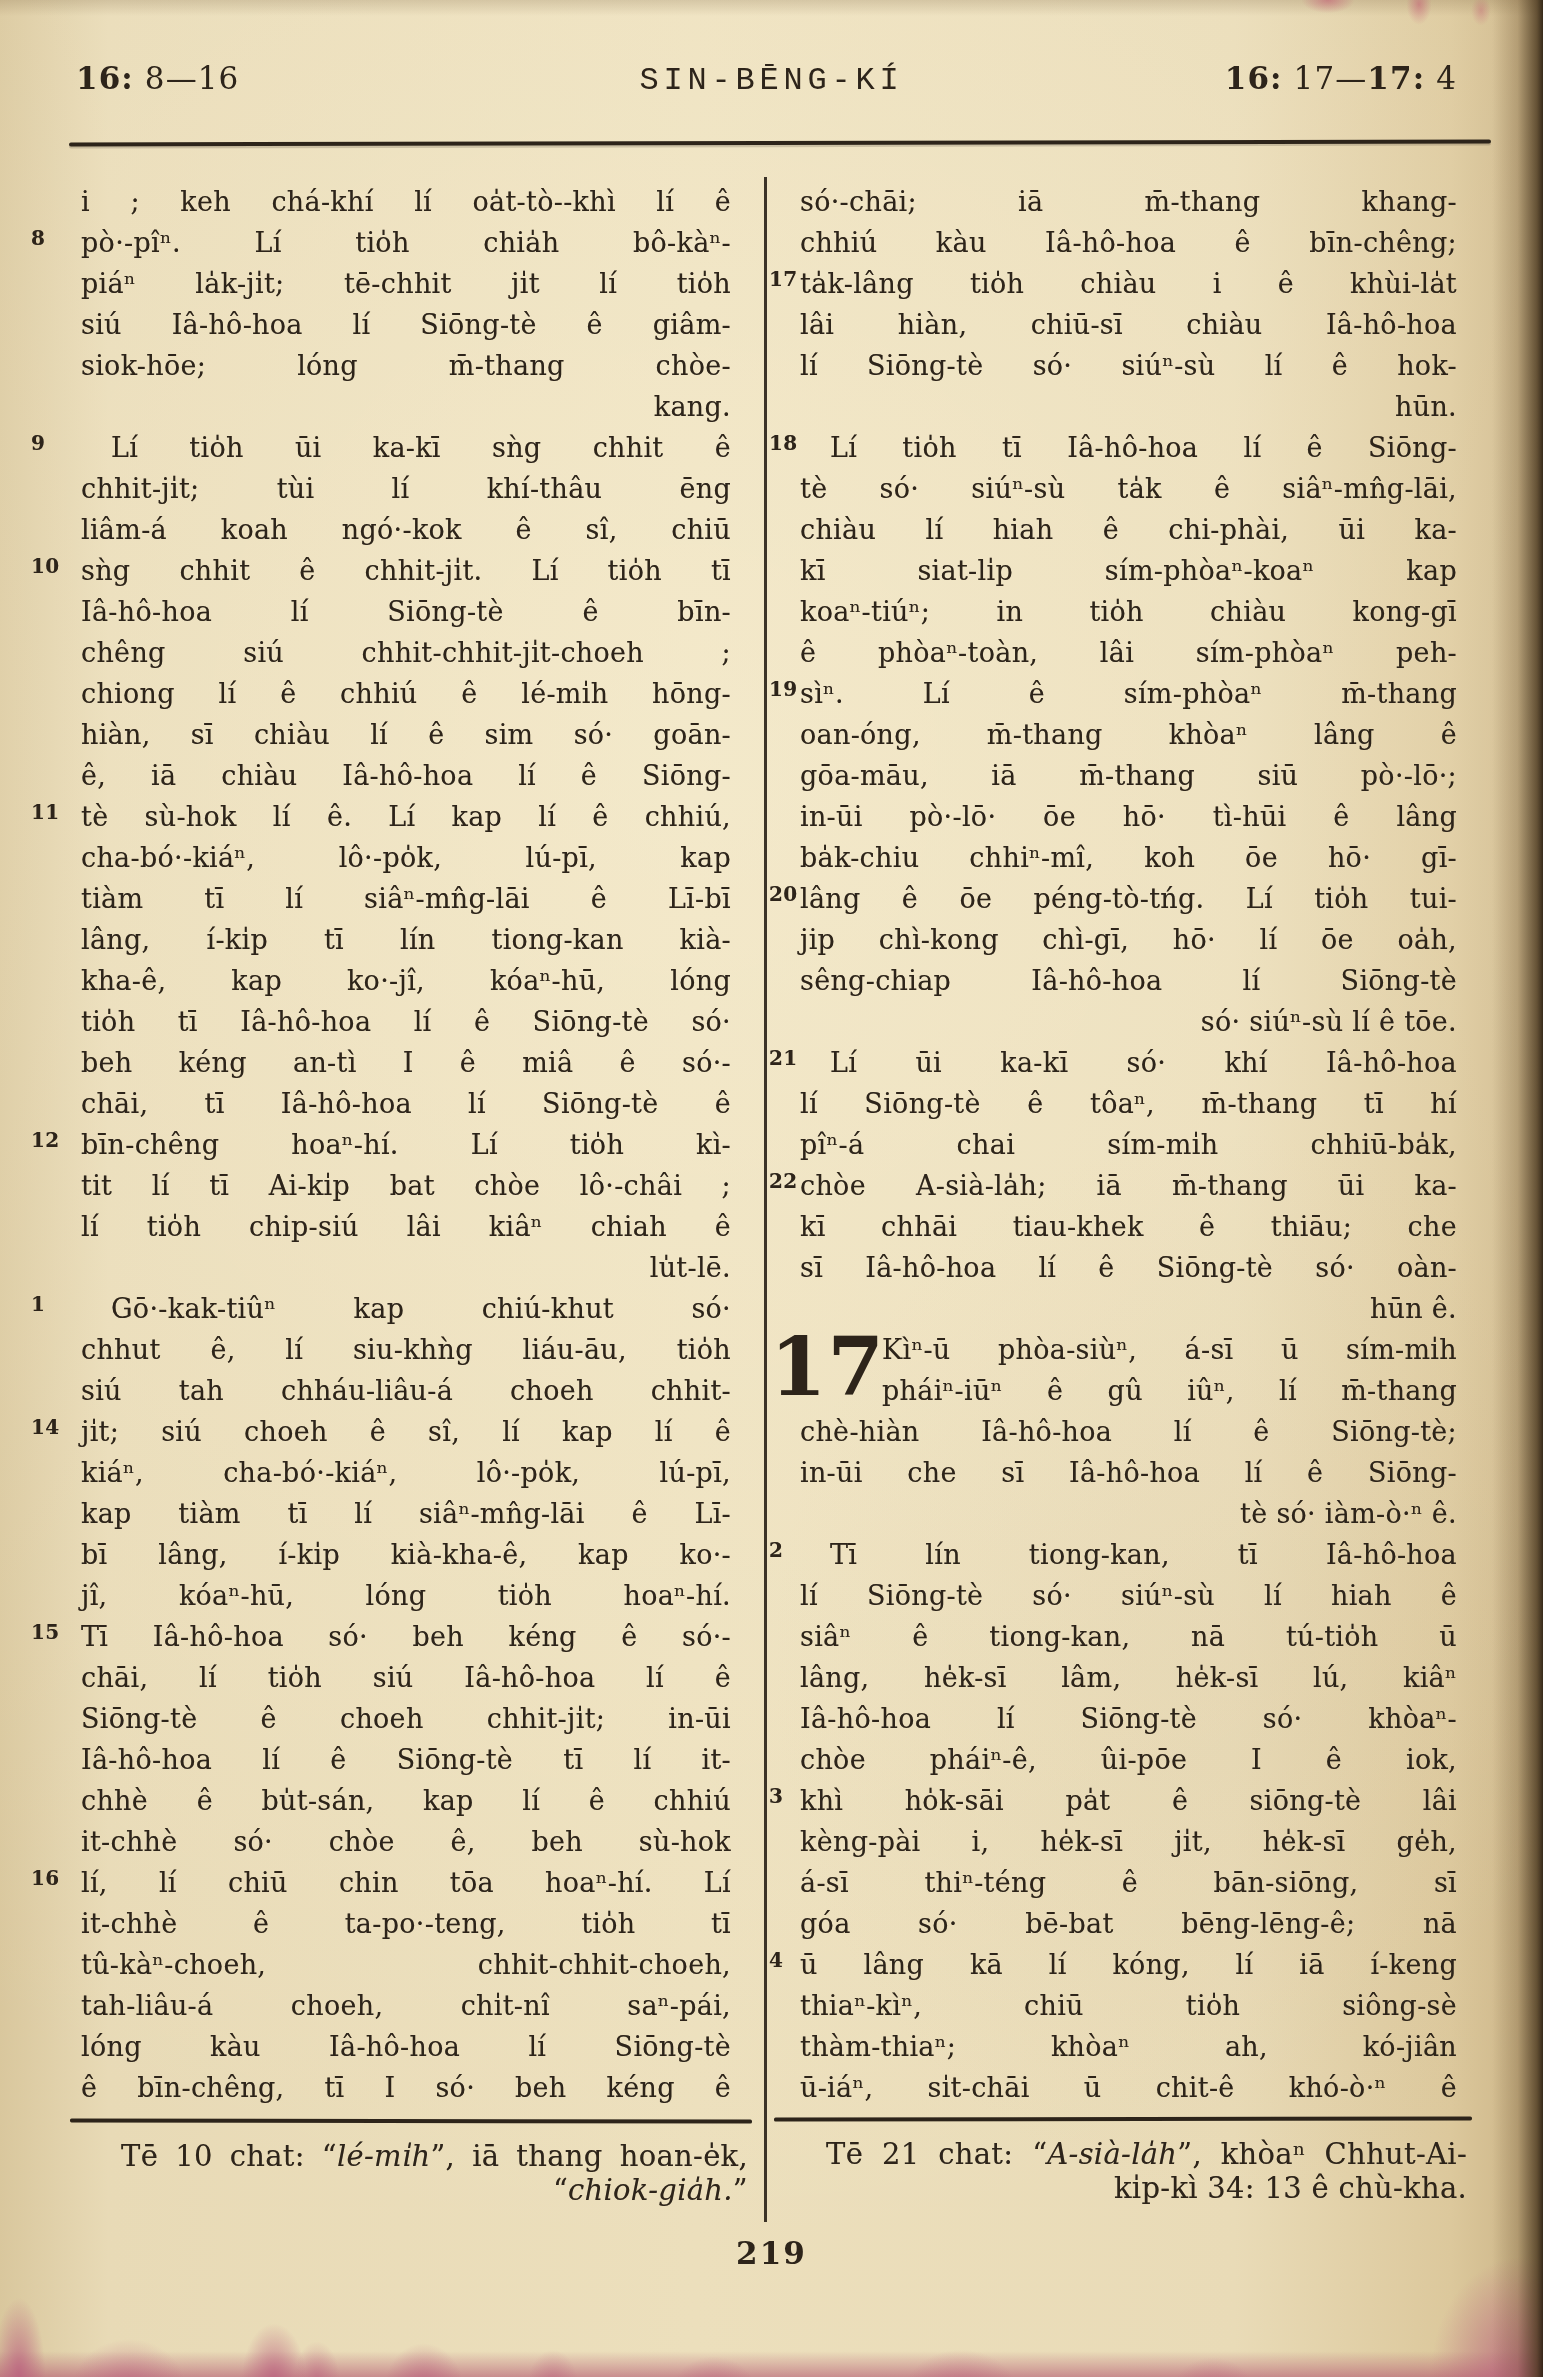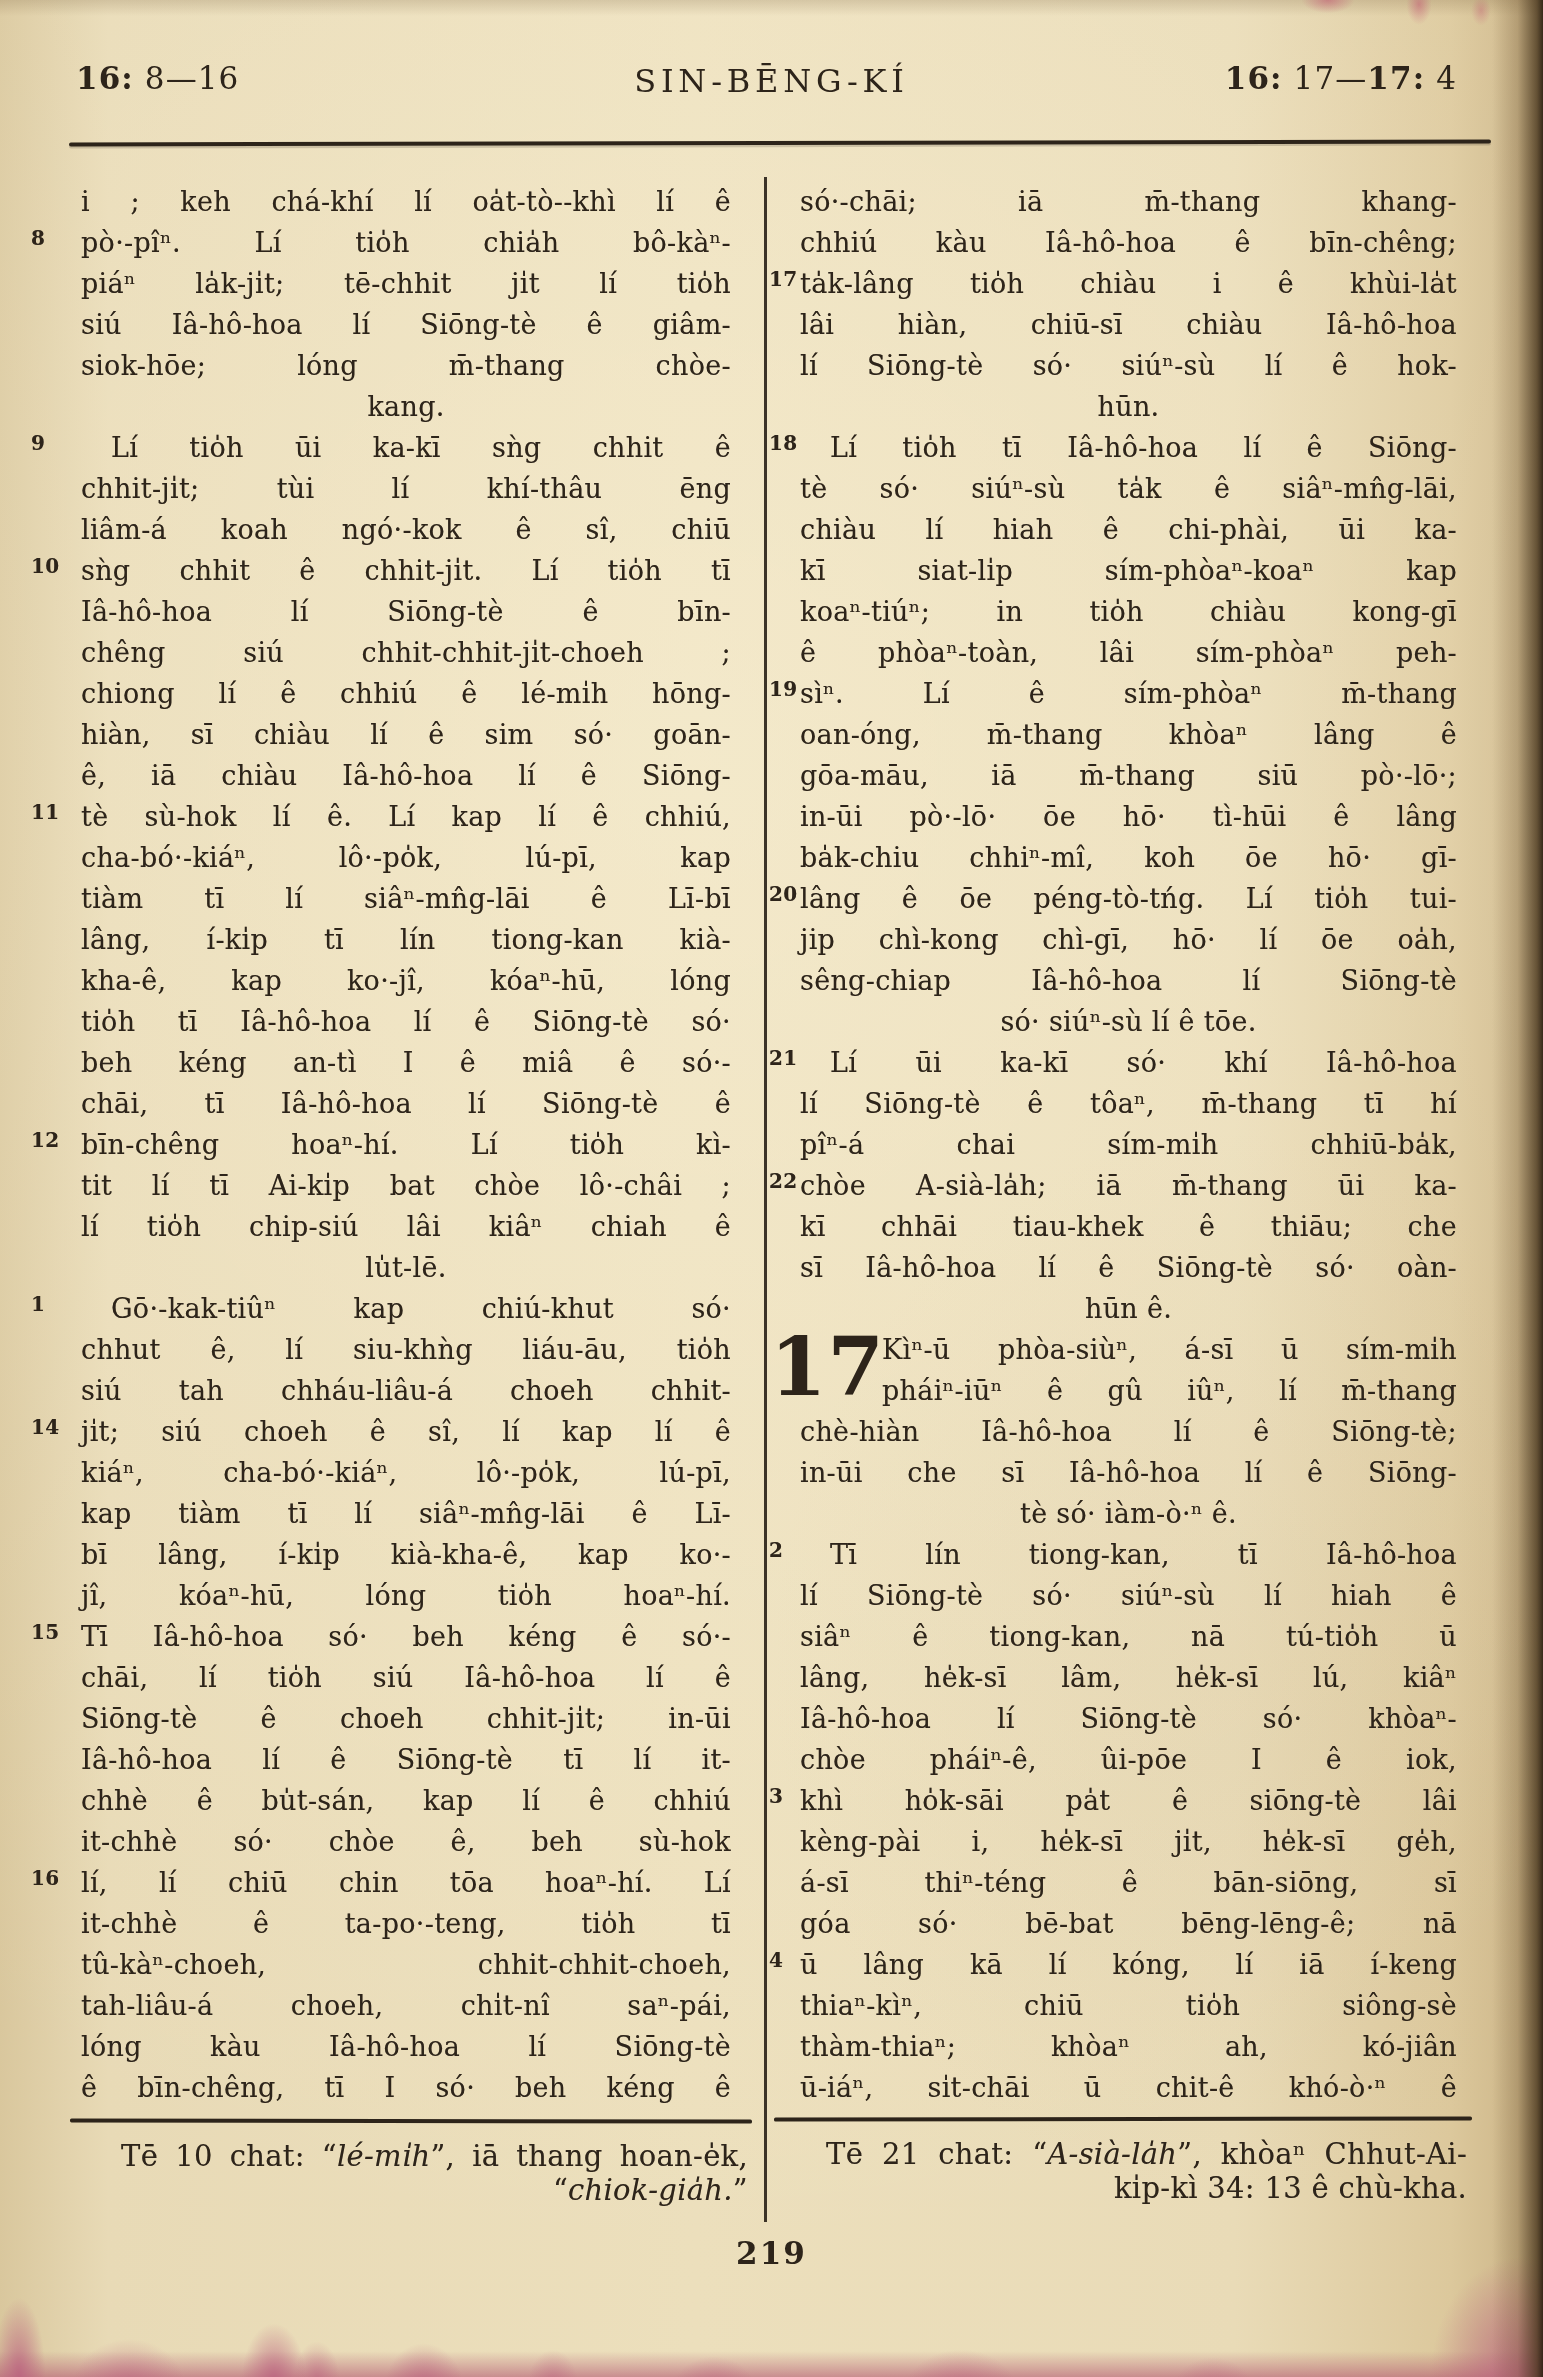--- a/index.html
+++ b/index.html
@@ -37,31 +37,31 @@
       radial-gradient(ellipse 81px 62px at 961px 177px, rgba(187,100,128,0.6), rgba(187,100,128,0) 70%),
       radial-gradient(ellipse 59px 51px at 1213px 177px, rgba(187,100,128,0.5), rgba(187,100,128,0) 70%),
       radial-gradient(ellipse 129px 161px at 1524px 156px, rgba(187,100,128,0.85), rgba(187,100,128,0) 72%),
       linear-gradient(0deg, rgba(178,88,114,0.6), rgba(178,88,114,0) 16%);}
   .header-range{position:absolute;top:60px;font-size:31px;letter-spacing:1.1px;}
   .header-range.left{left:76px;}
   .header-range.right{right:86px;}
   .b{font-weight:bold;}
   .it{font-style:italic;}
   .page-title{position:absolute;left:0;top:62px;width:100%;text-align:center;
-    font-size:32px;letter-spacing:4.8px;font-weight:normal;}
+    font-size:32px;letter-spacing:4.8px;font-weight:normal;font-family:Liberation Mono, monospace;}
   .rule-top{position:absolute;left:69px;top:141px;width:1422px;height:4.3px;background:#2d241a;
     transform:rotate(-0.12deg);border-radius:2.1px;box-shadow:0 2.1px 0 rgba(45,36,26,0.18);}
   .divider{position:absolute;left:764px;top:177px;width:3.2px;height:2045px;background:#2d241a;opacity:0.92;}
   .col{position:absolute;top:181px;}
   .col-left{left:81px;width:650px;}
   .col-right{left:800px;width:657px;}
   .line{position:relative;height:41px;line-height:41px;font-size:27px;letter-spacing:0.3px;
     text-shadow:0 0 0.5px rgba(45,36,26,0.35);}
   .line.j{text-align:justify;text-align-last:justify;}
-  .line.l{text-align:center;}
+  .line.l{text-align:right;}
   .line.ind{text-indent:30px;}
   .line.wrap{padding-left:82px;}
   .vnum{position:absolute;top:-3.8px;font-size:20px;font-weight:bold;line-height:41px;text-indent:0;}
   .col-left .vnum{left:-50px;}
   .col-right .vnum{left:-31px;}
   .chnum{position:absolute;left:-30px;top:-2.1px;font-size:81px;line-height:79px;font-weight:bold;
     letter-spacing:1.1px;text-indent:0;}
   .fn-rule{position:absolute;height:3.8px;background:#2d241a;border-radius:1.6px;}
   .fn-rule.left{left:70px;top:2119px;width:682px;transform:rotate(0.1deg);}
   .fn-rule.right{left:774px;top:2117px;width:698px;transform:rotate(-0.1deg);}

